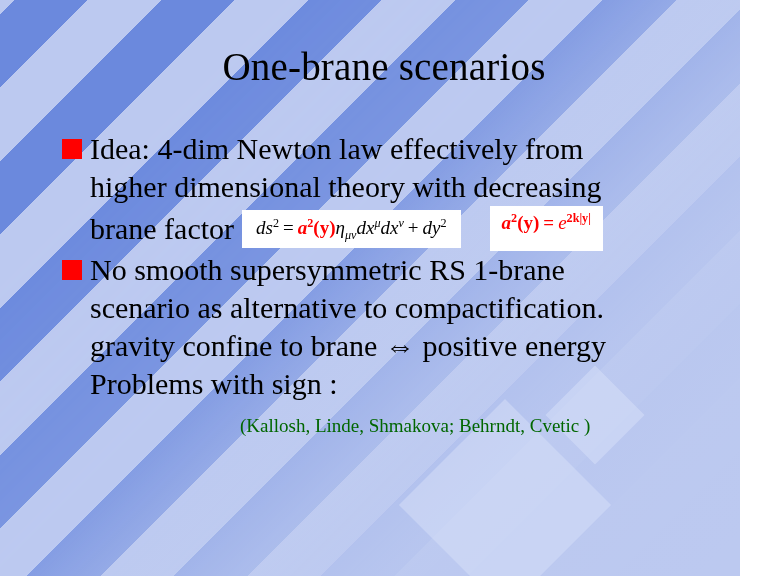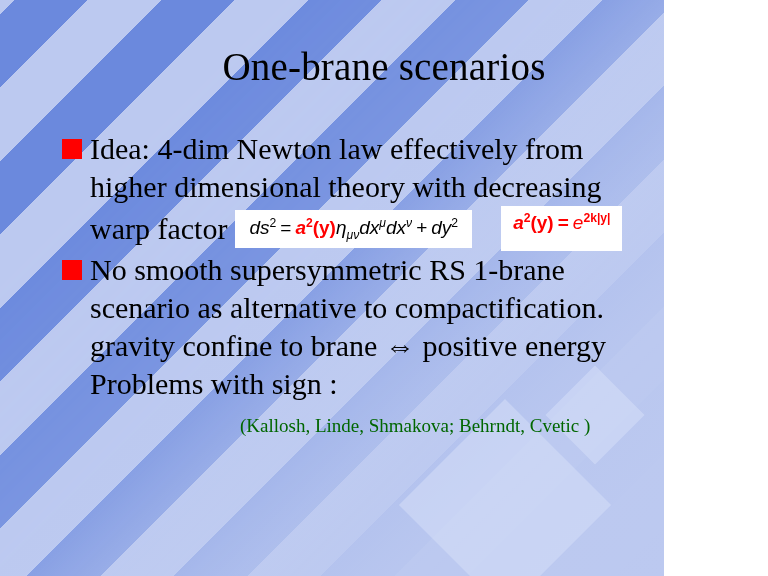--- a/index.html
+++ b/index.html
@@ -9,21 +9,21 @@
   }
   body {
     width: 768px;
     height: 576px;
     overflow: hidden;
     font-family: "Liberation Serif", "DejaVu Serif", serif;
   }
 
   #slide {
     position: relative;
-    width: 664px;
+    width: 740px;
     height: 576px;
     overflow: hidden;
     background: #86efac;
   }
 
   
   .bg-base {
     position: absolute;
     inset: 0;
     background: #bcc9f0;
@@ -122,21 +122,21 @@
     align-items: center;
   }
   .warp-text { flex: 0 0 auto; }
 
   
   .formula-box {
     background: #ffffff;
     display: inline-block;
     vertical-align: middle;
     color: #000000;
-    font-family: Liberation Sans, sans-serif;
+    font-family: Liberation Serif, serif;
     white-space: nowrap;
   }
   #formula-metric {
     margin-left: 8px;
     padding: 7px 14px 9px 14px;
     font-size: 19px;
     line-height: 22px;
   }
   #formula-warp {
     margin-left: 29px;
@@ -178,21 +178,21 @@
 
   <div id="body">
 
     <div class="bullet-block">
       <span class="bullet-marker"></span>
 
       <div class="line">Idea: 4-dim Newton law effectively from</div>
       <div class="line">higher dimensional theory with decreasing</div>
 
       <div class="line line-with-formula">
-        <span class="warp-text">warp factor</span>
+        <span class="warp-text">brane factor</span>
 
         <span class="formula-box" id="formula-metric">
           <span class="mi">ds</span><sup>2</sup><span class="op">=</span><span class="mi red bold">a</span><sup class="red bold">2</sup><span class="red bold">(y)</span><span class="mi">η</span><sub class="mi">μν</sub><span class="mi">dx</span><sup class="mi">μ</sup><span class="mi">dx</span><sup class="mi">ν</sup><span class="op">+</span><span class="mi">dy</span><sup>2</sup>
         </span>
 
         <span class="formula-box" id="formula-warp">
           <span class="mi bold">a</span><sup class="bold">2</sup><span class="bold">(y)</span><span class="op bold">=</span><span class="mi">e</span><sup class="bold">2k|y|</sup>
         </span>
       </div>
     </div>

